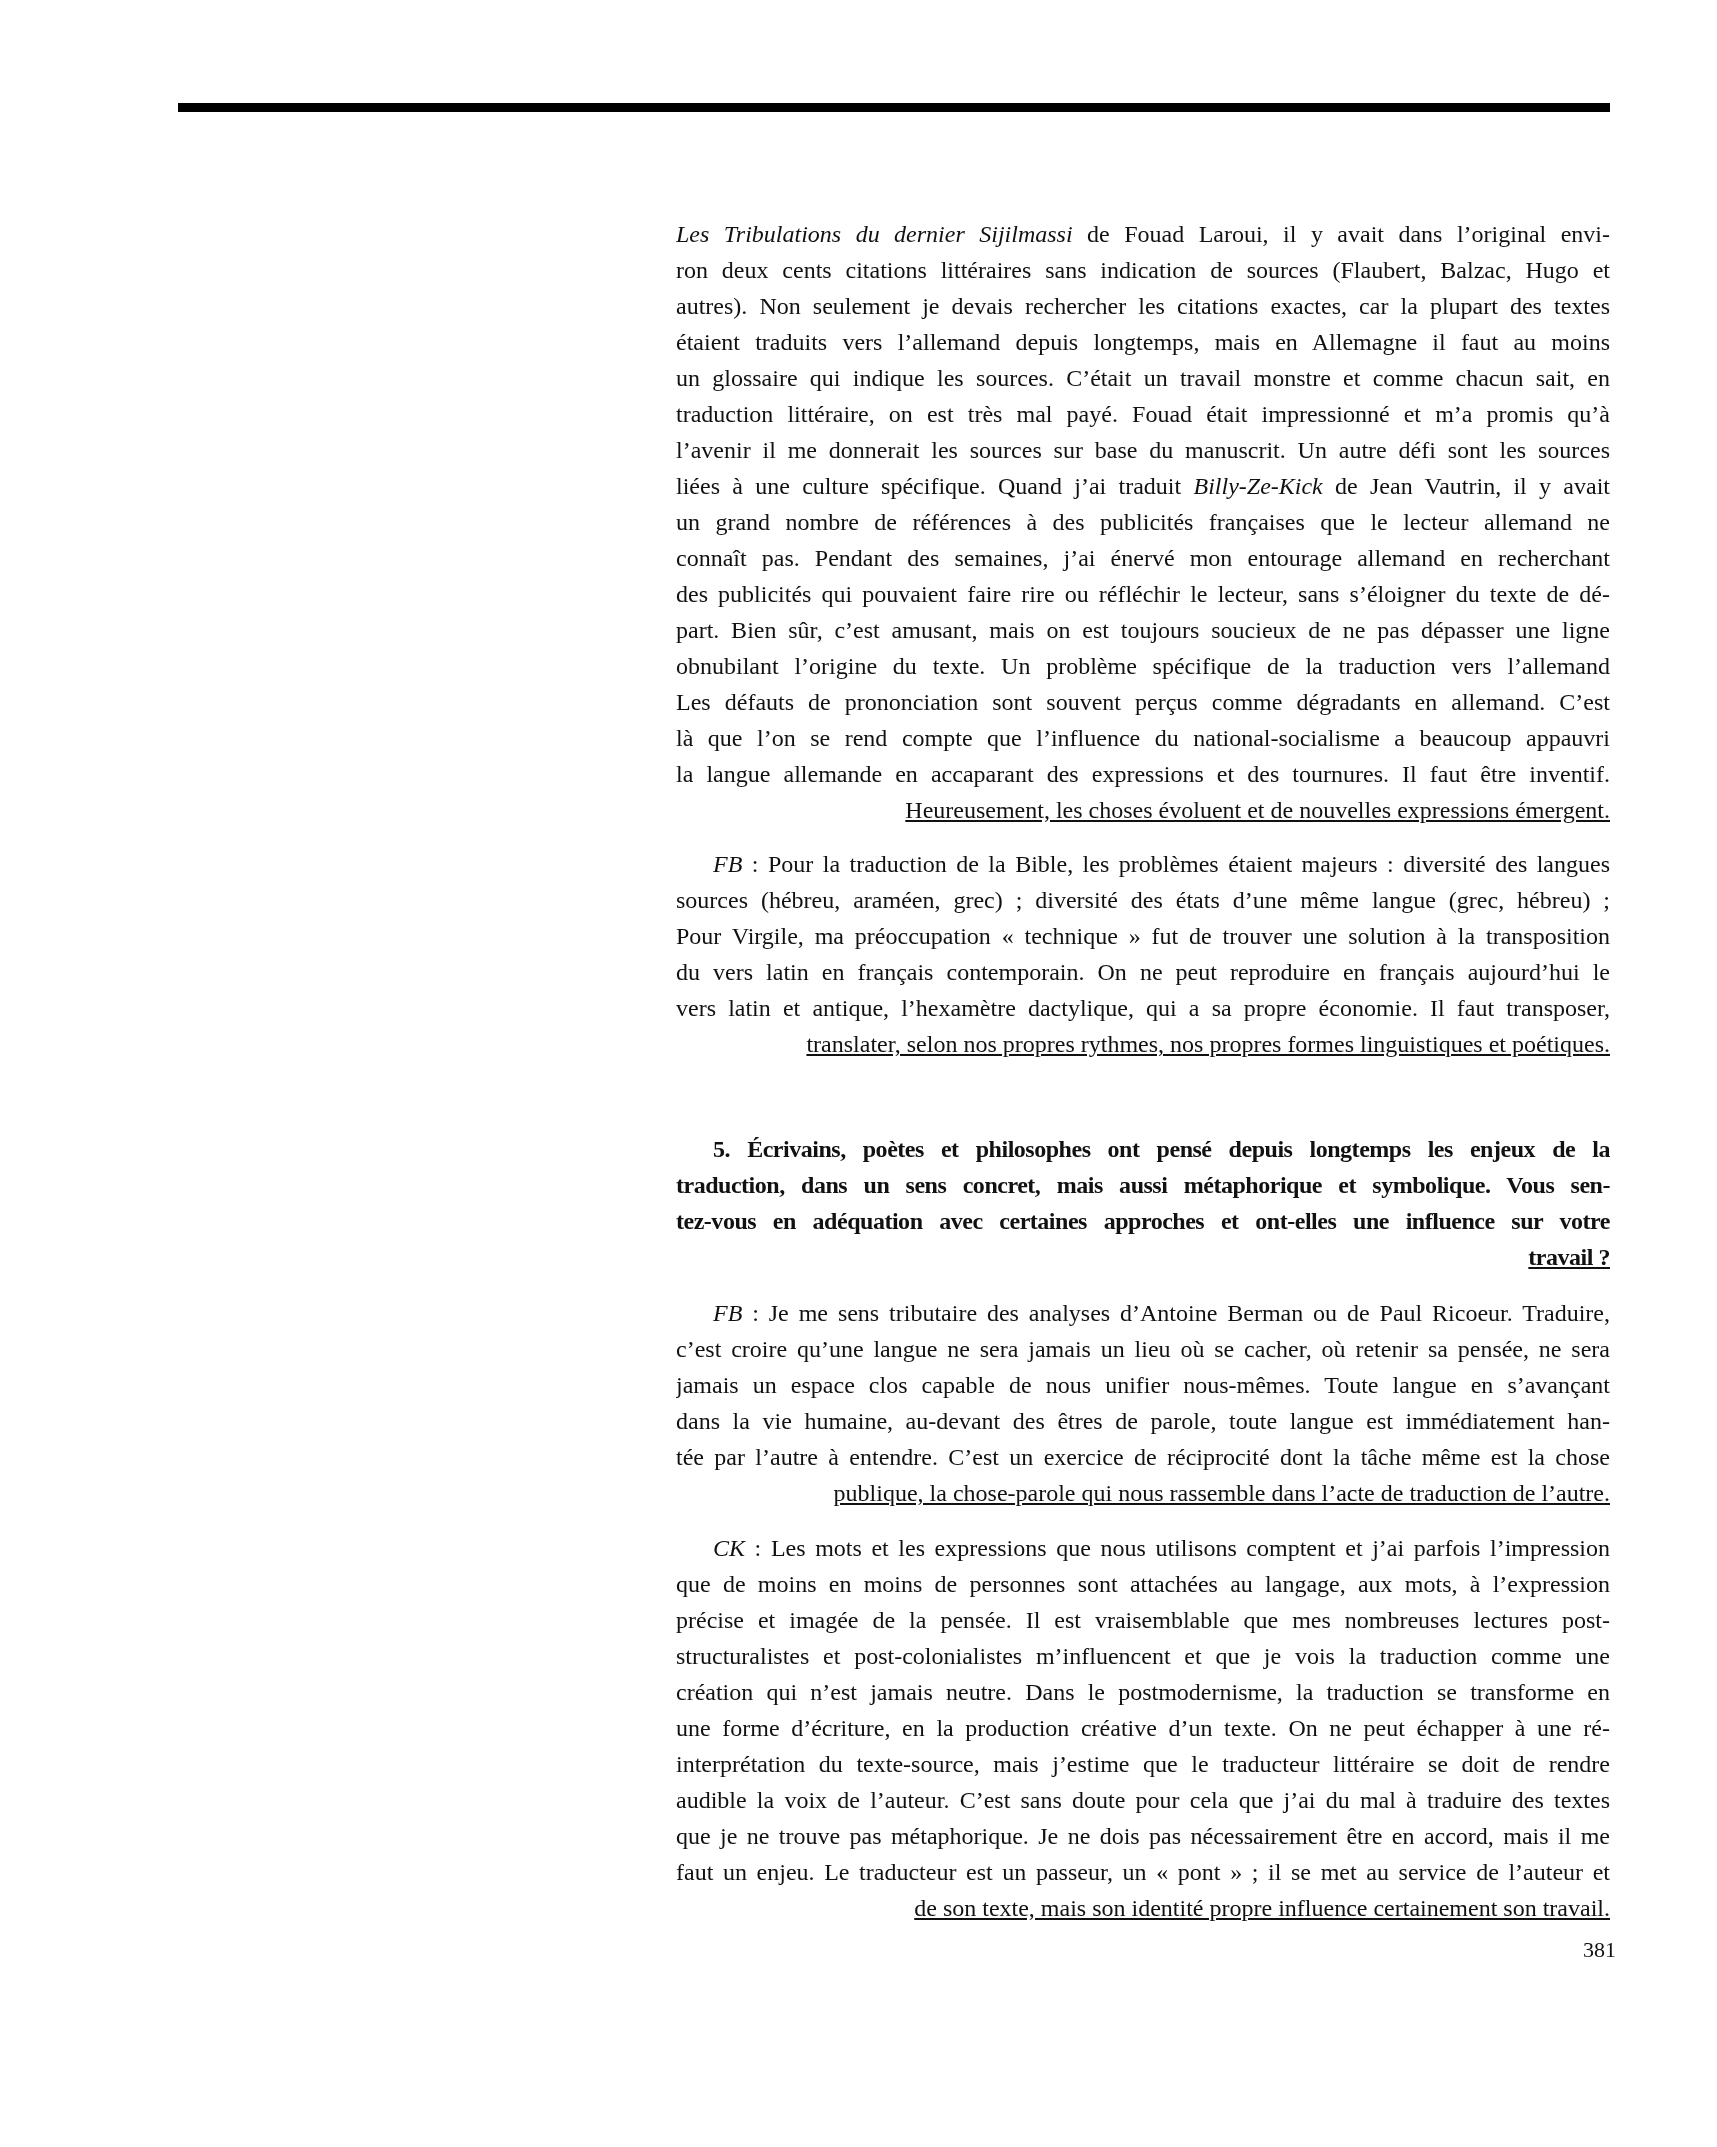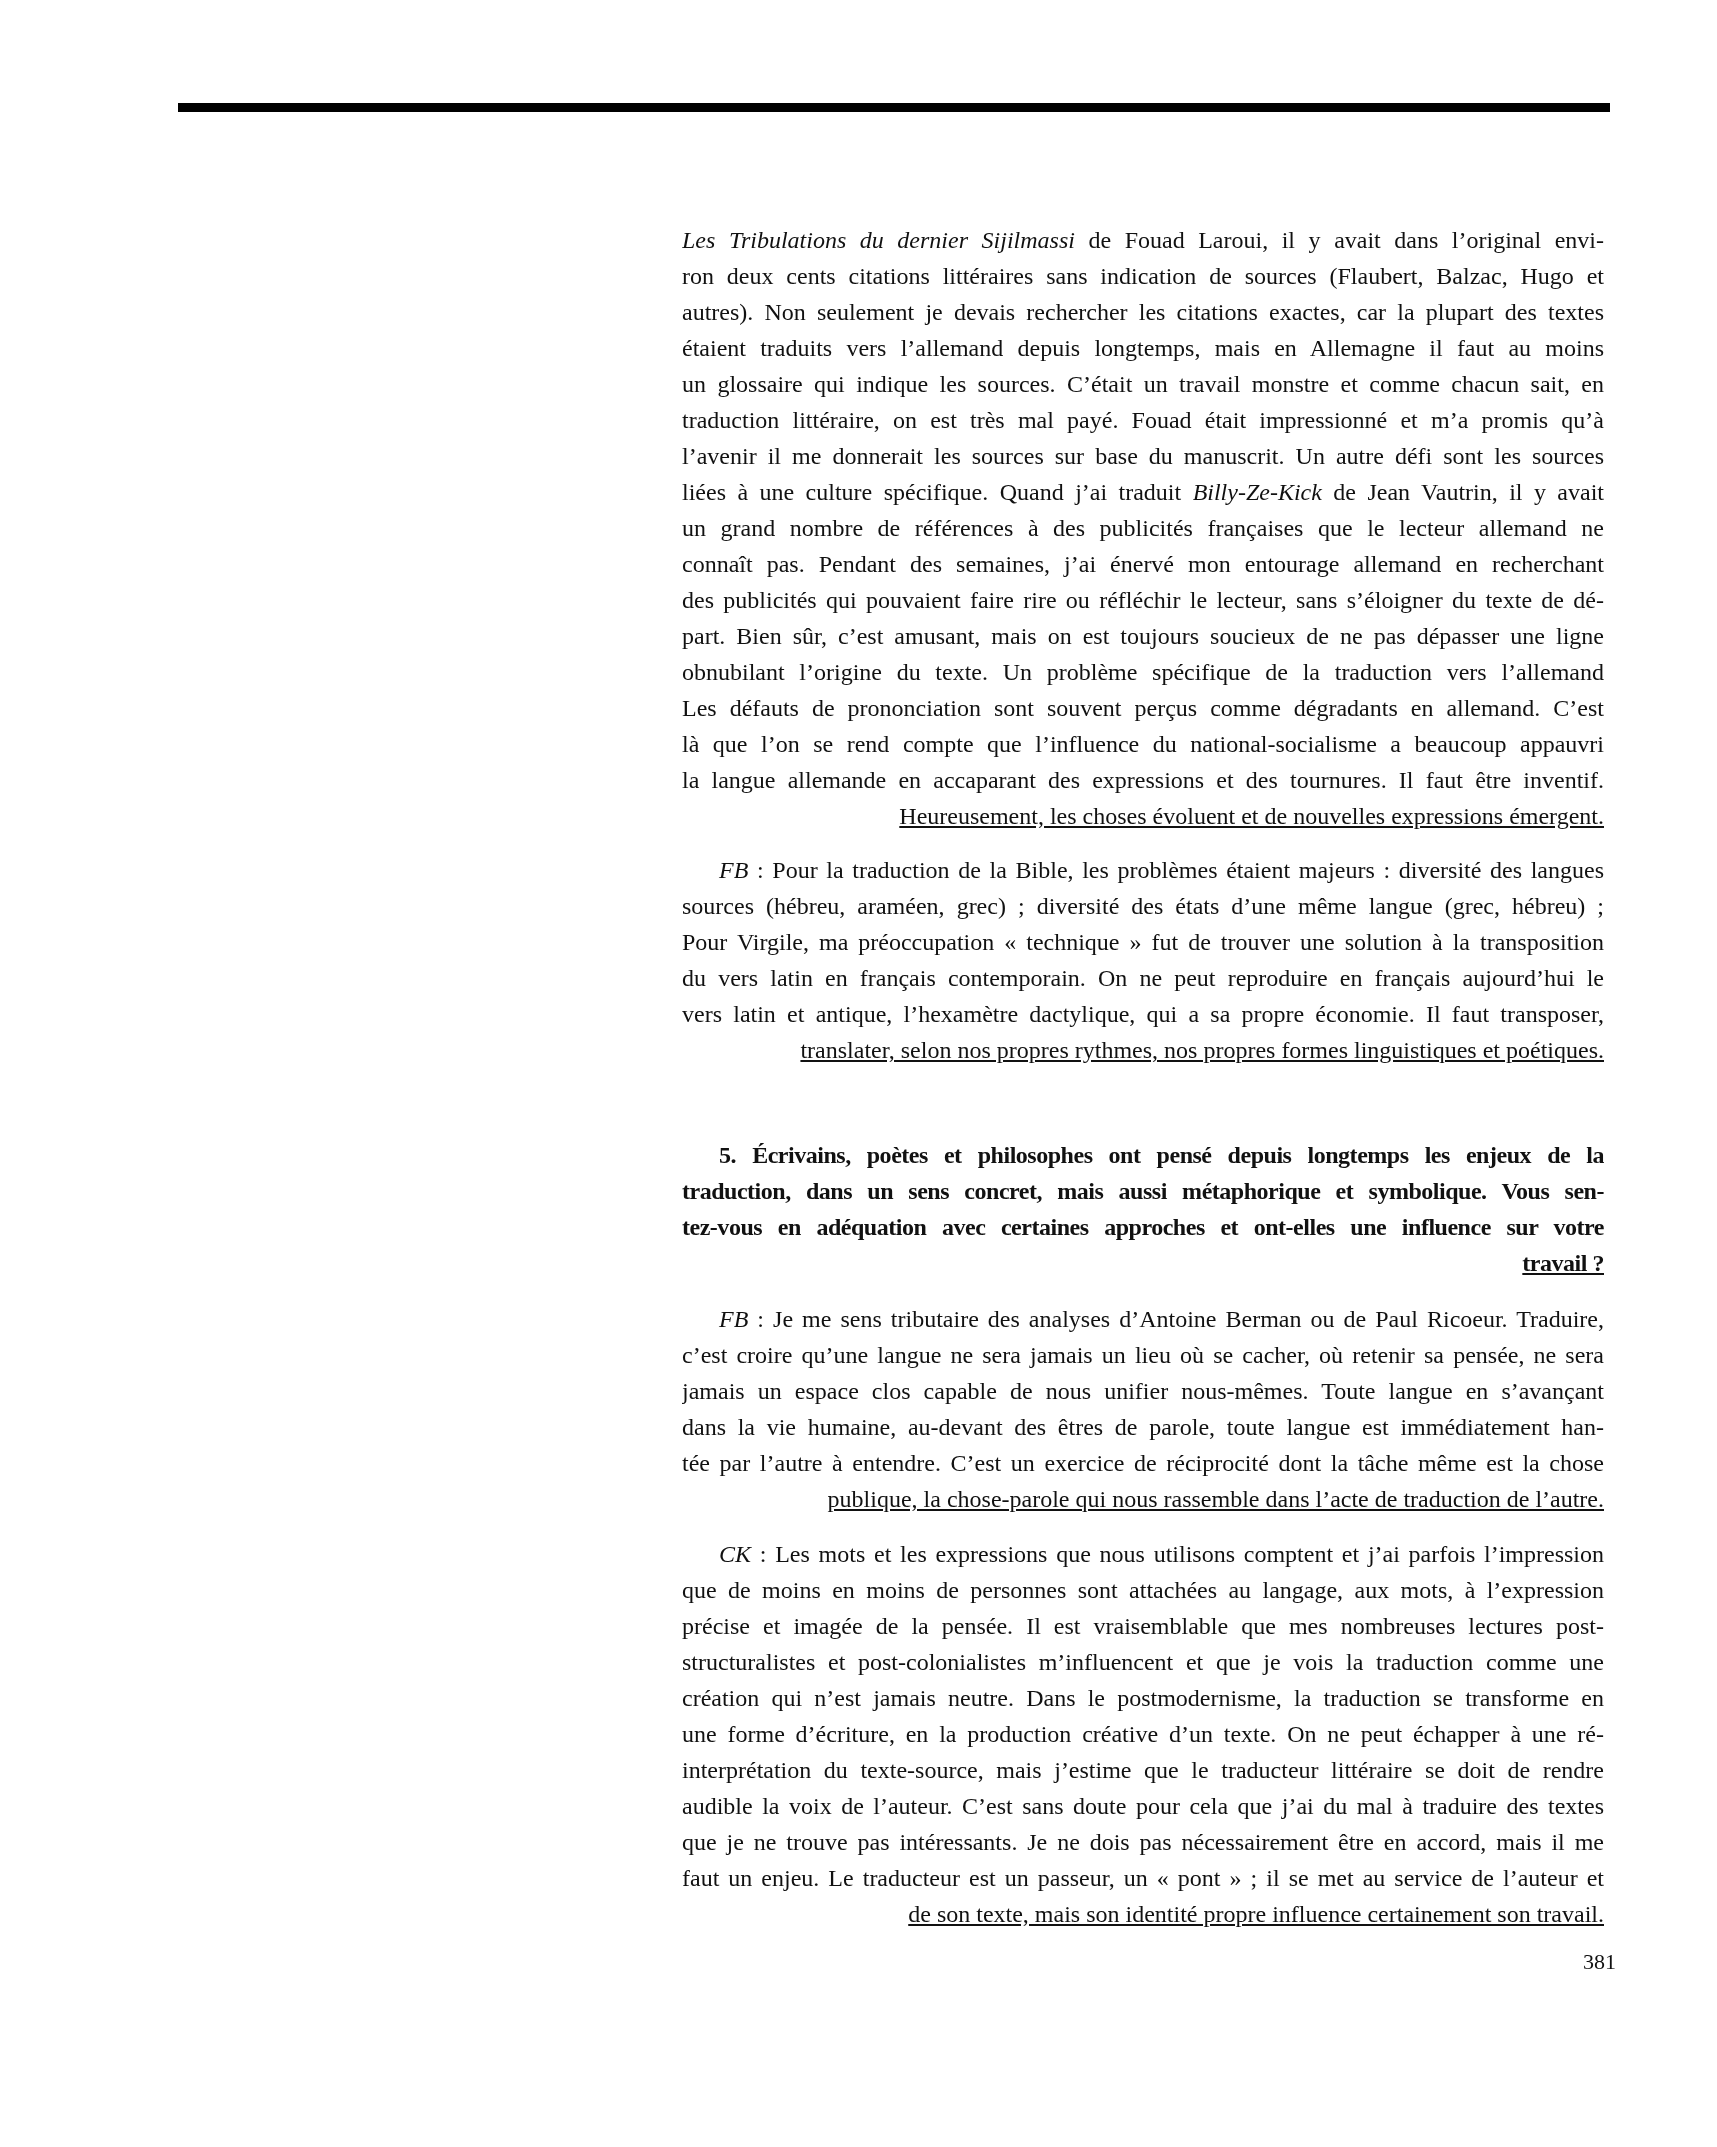--- a/index.html
+++ b/index.html
@@ -24,21 +24,21 @@
     height: 9.1px;
     background: #000000;
   }
   .article {
     position: absolute;
     left: 670px;
     top: 210px;
     width: 946px;
     font-size: 24px;
   }
-  .para { margin: 12px; }
+  .para { margin: 6px; }
   .para + .para { margin-top: 18.3px; }
   .para.question { margin-top: 69px; font-weight: bold; letter-spacing: -0.02em; }
   .para.question + .para { margin-top: 20px; }
 
   
   .line {
     height: 36px;
     line-height: 36px;
     overflow: hidden;
     text-align: justify;
@@ -112,21 +112,21 @@
         </div>
         <div class="para body">
           <div class="line ind"><span class="it">CK</span><span> : Les mots et les expressions que nous utilisons comptent et j’ai parfois l’impression</span></div>
           <div class="line"><span>que de moins en moins de personnes sont attachées au langage, aux mots, à l’expression</span></div>
           <div class="line"><span>précise et imagée de la pensée. Il est vraisemblable que mes nombreuses lectures post-</span></div>
           <div class="line"><span>structuralistes et post-colonialistes m’influencent et que je vois la traduction comme une</span></div>
           <div class="line"><span>création qui n’est jamais neutre. Dans le postmodernisme, la traduction se transforme en</span></div>
           <div class="line"><span>une forme d’écriture, en la production créative d’un texte. On ne peut échapper à une ré-</span></div>
           <div class="line"><span>interprétation du texte-source, mais j’estime que le traducteur littéraire se doit de rendre</span></div>
           <div class="line"><span>audible la voix de l’auteur. C’est sans doute pour cela que j’ai du mal à traduire des textes</span></div>
-          <div class="line"><span>que je ne trouve pas intéressants. Je ne dois pas nécessairement être en accord, mais il me</span></div>
+          <div class="line"><span>que je ne trouve pas métaphorique. Je ne dois pas nécessairement être en accord, mais il me</span></div>
           <div class="line"><span>faut un enjeu. Le traducteur est un passeur, un « pont » ; il se met au service de l’auteur et</span></div>
           <div class="line last"><span>de son texte, mais son identité propre influence certainement son travail.</span></div>
         </div>
       </div>
     <div class="page-number">381</div>
   </div>
 </div>
 
 
 </body></html>

